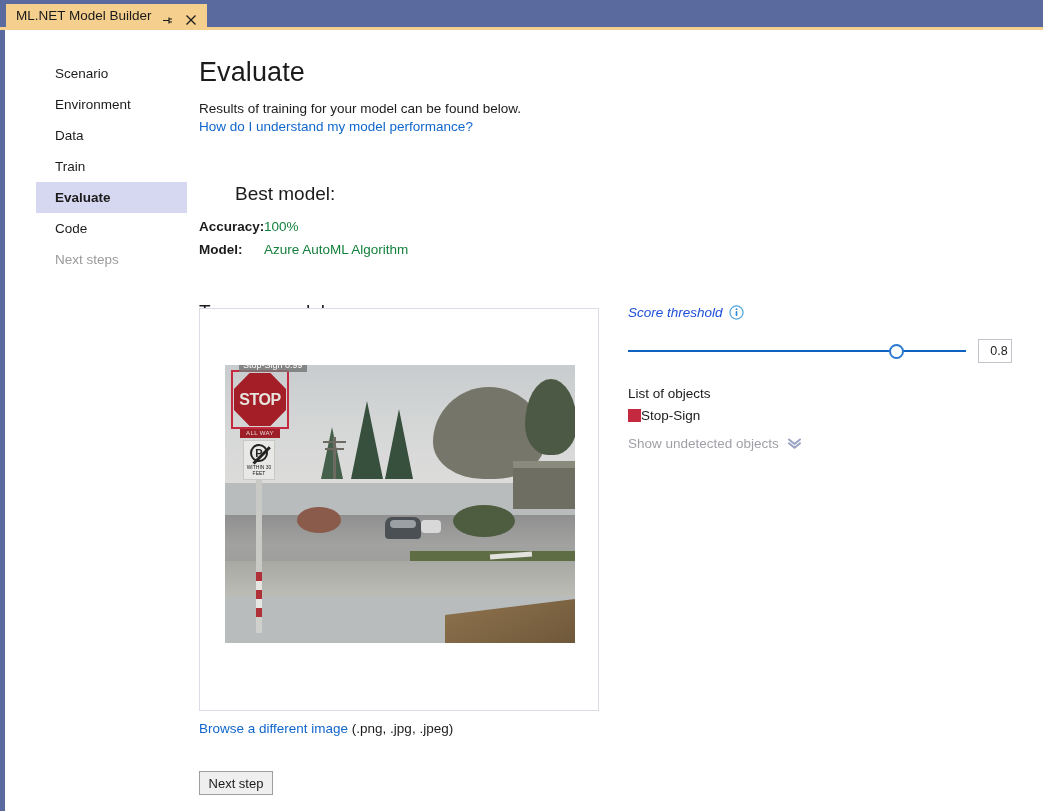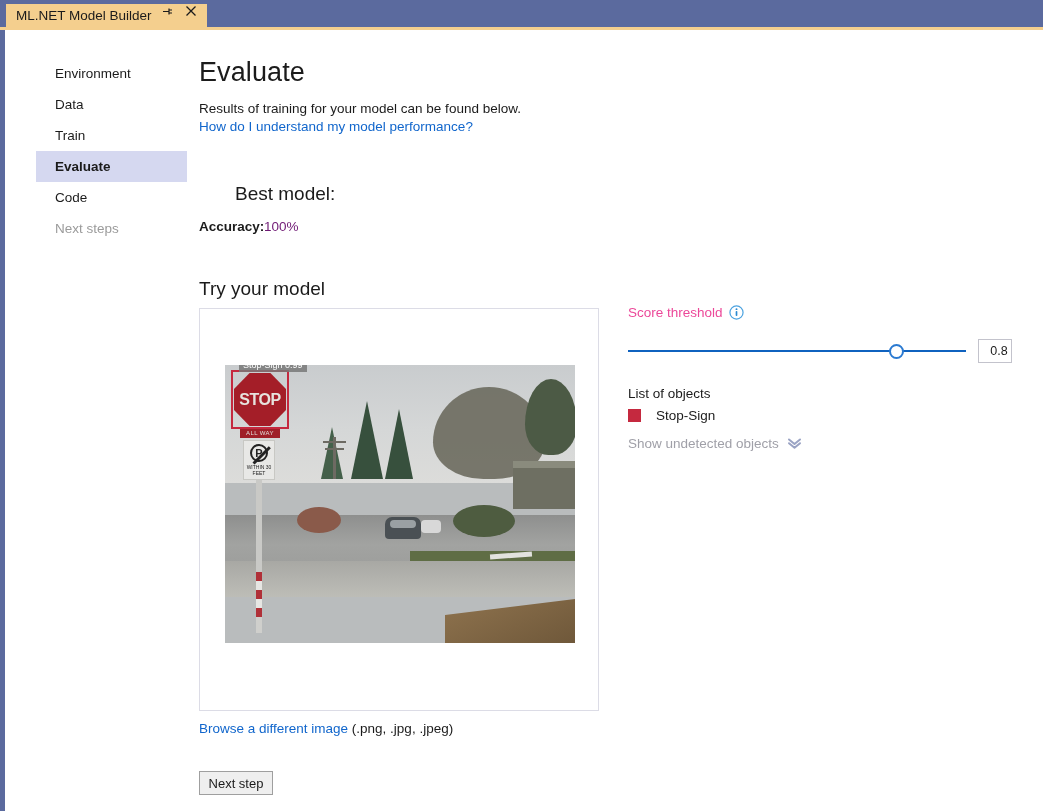--- a/index.html
+++ b/index.html
@@ -14,21 +14,21 @@
   }
 
   
   #titlebar {
     position:absolute; left:0; top:0; width:1043px; height:27px;
     background:#5b6a9e;
   }
   #tab {
     position:absolute; left:6px; top:4px; height:23px;
     background:#f4cf8e;
-    display:flex; align-items:flex-start;
+    display:flex; align-items:flex-end;
     padding:0 9px 0 10px;
     gap:9px;
   }
   #tab-title { font-size:13.5px; color:#1b1b1b; white-space:nowrap; line-height:23px; }
   .tab-icon {
     width:14px; height:14px; display:flex; align-items:center; justify-content:center;
     color:#1b1b1b; cursor:pointer;
   }
   .tab-icon svg { display:block; }
   #orangeline {
@@ -68,21 +68,21 @@
 
   h2.section-title {
     font-size:19px; font-weight:400; color:#1b1b1b;
     margin:0; line-height:24px;
   }
   #best-model-head { margin-top:46px;margin-left:36px; }
   #try-head { margin-top:40px; }
 
   .kv { display:flex; font-size:13.5px; line-height:21px; margin-top:2px; }
   .kv .k { font-weight:bold; width:65px; flex:0 0 65px; }
-  .kv .v { color:#701a75; }
+  .kv .v { color:#15803d; }
   #kv-wrap { margin-top:10px; }
 
   
   #image-panel {
     position:absolute; left:199px; top:308px;
     width:400px; height:403px;
     background:#ffffff;
     border:1px solid #dcdce6;
   }
   #photo {
@@ -228,21 +228,21 @@
     width:74px; height:24px;
     background:#efefef; border:1px solid #9f9f9f;
     font-size:13px; font-family:"Liberation Sans", sans-serif;
     color:#1b1b1b; cursor:pointer;
     display:flex; align-items:center; justify-content:center;
   }
 
   
   #right-panel { position:absolute; left:628px; top:305px; width:390px; }
   #threshold-label-row { display:flex; align-items:center; gap:6px; }
-  #threshold-label { font-size:13.5px; color:#ec4899; }
+  #threshold-label { font-size:13.5px; color:#1d4ed8;font-style:italic; }
   .info-icon { width:15px; height:15px; cursor:pointer; display:block; }
 
   #slider-row { display:flex; align-items:center; margin-top:19px; }
   #slider-track-wrap {
     position:relative; width:338px; height:18px; cursor:pointer;
   }
   #slider-track {
     position:absolute; left:0; top:8px; width:338px; height:2px;
     background:#0f62bf;
   }
@@ -252,21 +252,21 @@
     background:#ffffff; cursor:pointer;
   }
   #threshold-value-box {
     width:34px; height:24px; margin-left:12px;
     border:1px solid #c3c3cc; background:#ffffff;
     font-size:12.5px; color:#1b1b1b;
     display:flex; align-items:center; justify-content:center;padding-left:8px;
   }
 
   #objects-label { font-size:13.5px; color:#1b1b1b; margin-top:23px; }
-  .object-row { display:flex; align-items:center; gap:15px; margin-top:7px; }
+  .object-row { display:flex; align-items:center; gap:0; margin-top:7px; }
   .swatch { width:13px; height:13px; background:#c5293f; }
   .object-name { font-size:13.5px; color:#1b1b1b; }
   #show-undetected {
     display:flex; align-items:center; gap:8px; margin-top:13px;
     font-size:13.5px; color:#a0a0a8; cursor:pointer;
   }
   .dchev { display:block; }
 </style>
 </head>
 <body>
@@ -284,20 +284,23 @@
         <path d="M1.5 1.5 L10.5 10.5 M10.5 1.5 L1.5 10.5" stroke="#1b1b1b" stroke-width="1.3" fill="none"></path>
       </svg>
     </span>
   </div>
 </div>
 <div id="orangeline"></div>
 <div id="leftstrip"></div>
 
 <div id="sidebar">
   <div class="nav-item">
+    <span>Scenario</span>
+  </div>
+  <div class="nav-item">
     <span>Environment</span>
   </div>
   <div class="nav-item">
     <span>Data</span>
   </div>
   <div class="nav-item">
     <span>Train</span>
   </div>
   <div class="nav-item selected">
     <span>Evaluate</span>
@@ -317,20 +320,24 @@
     <div>Results of training for your model can be found below.</div>
     <a class="link">How do I understand my model performance?</a>
   </div>
 
   <h2 class="section-title" id="best-model-head">Best model:</h2>
 
   <div id="kv-wrap">
     <div class="kv">
       <span class="k">Accuracy:</span>
       <span class="v">100%</span>
+    </div>
+    <div class="kv">
+      <span class="k">Model:</span>
+      <span class="v">Azure AutoML Algorithm</span>
     </div>
   </div>
 
   <h2 class="section-title" id="try-head">Try your model</h2>
 </div>
 
 <div id="image-panel">
   <div id="photo">
     <div class="sky"></div>
 

